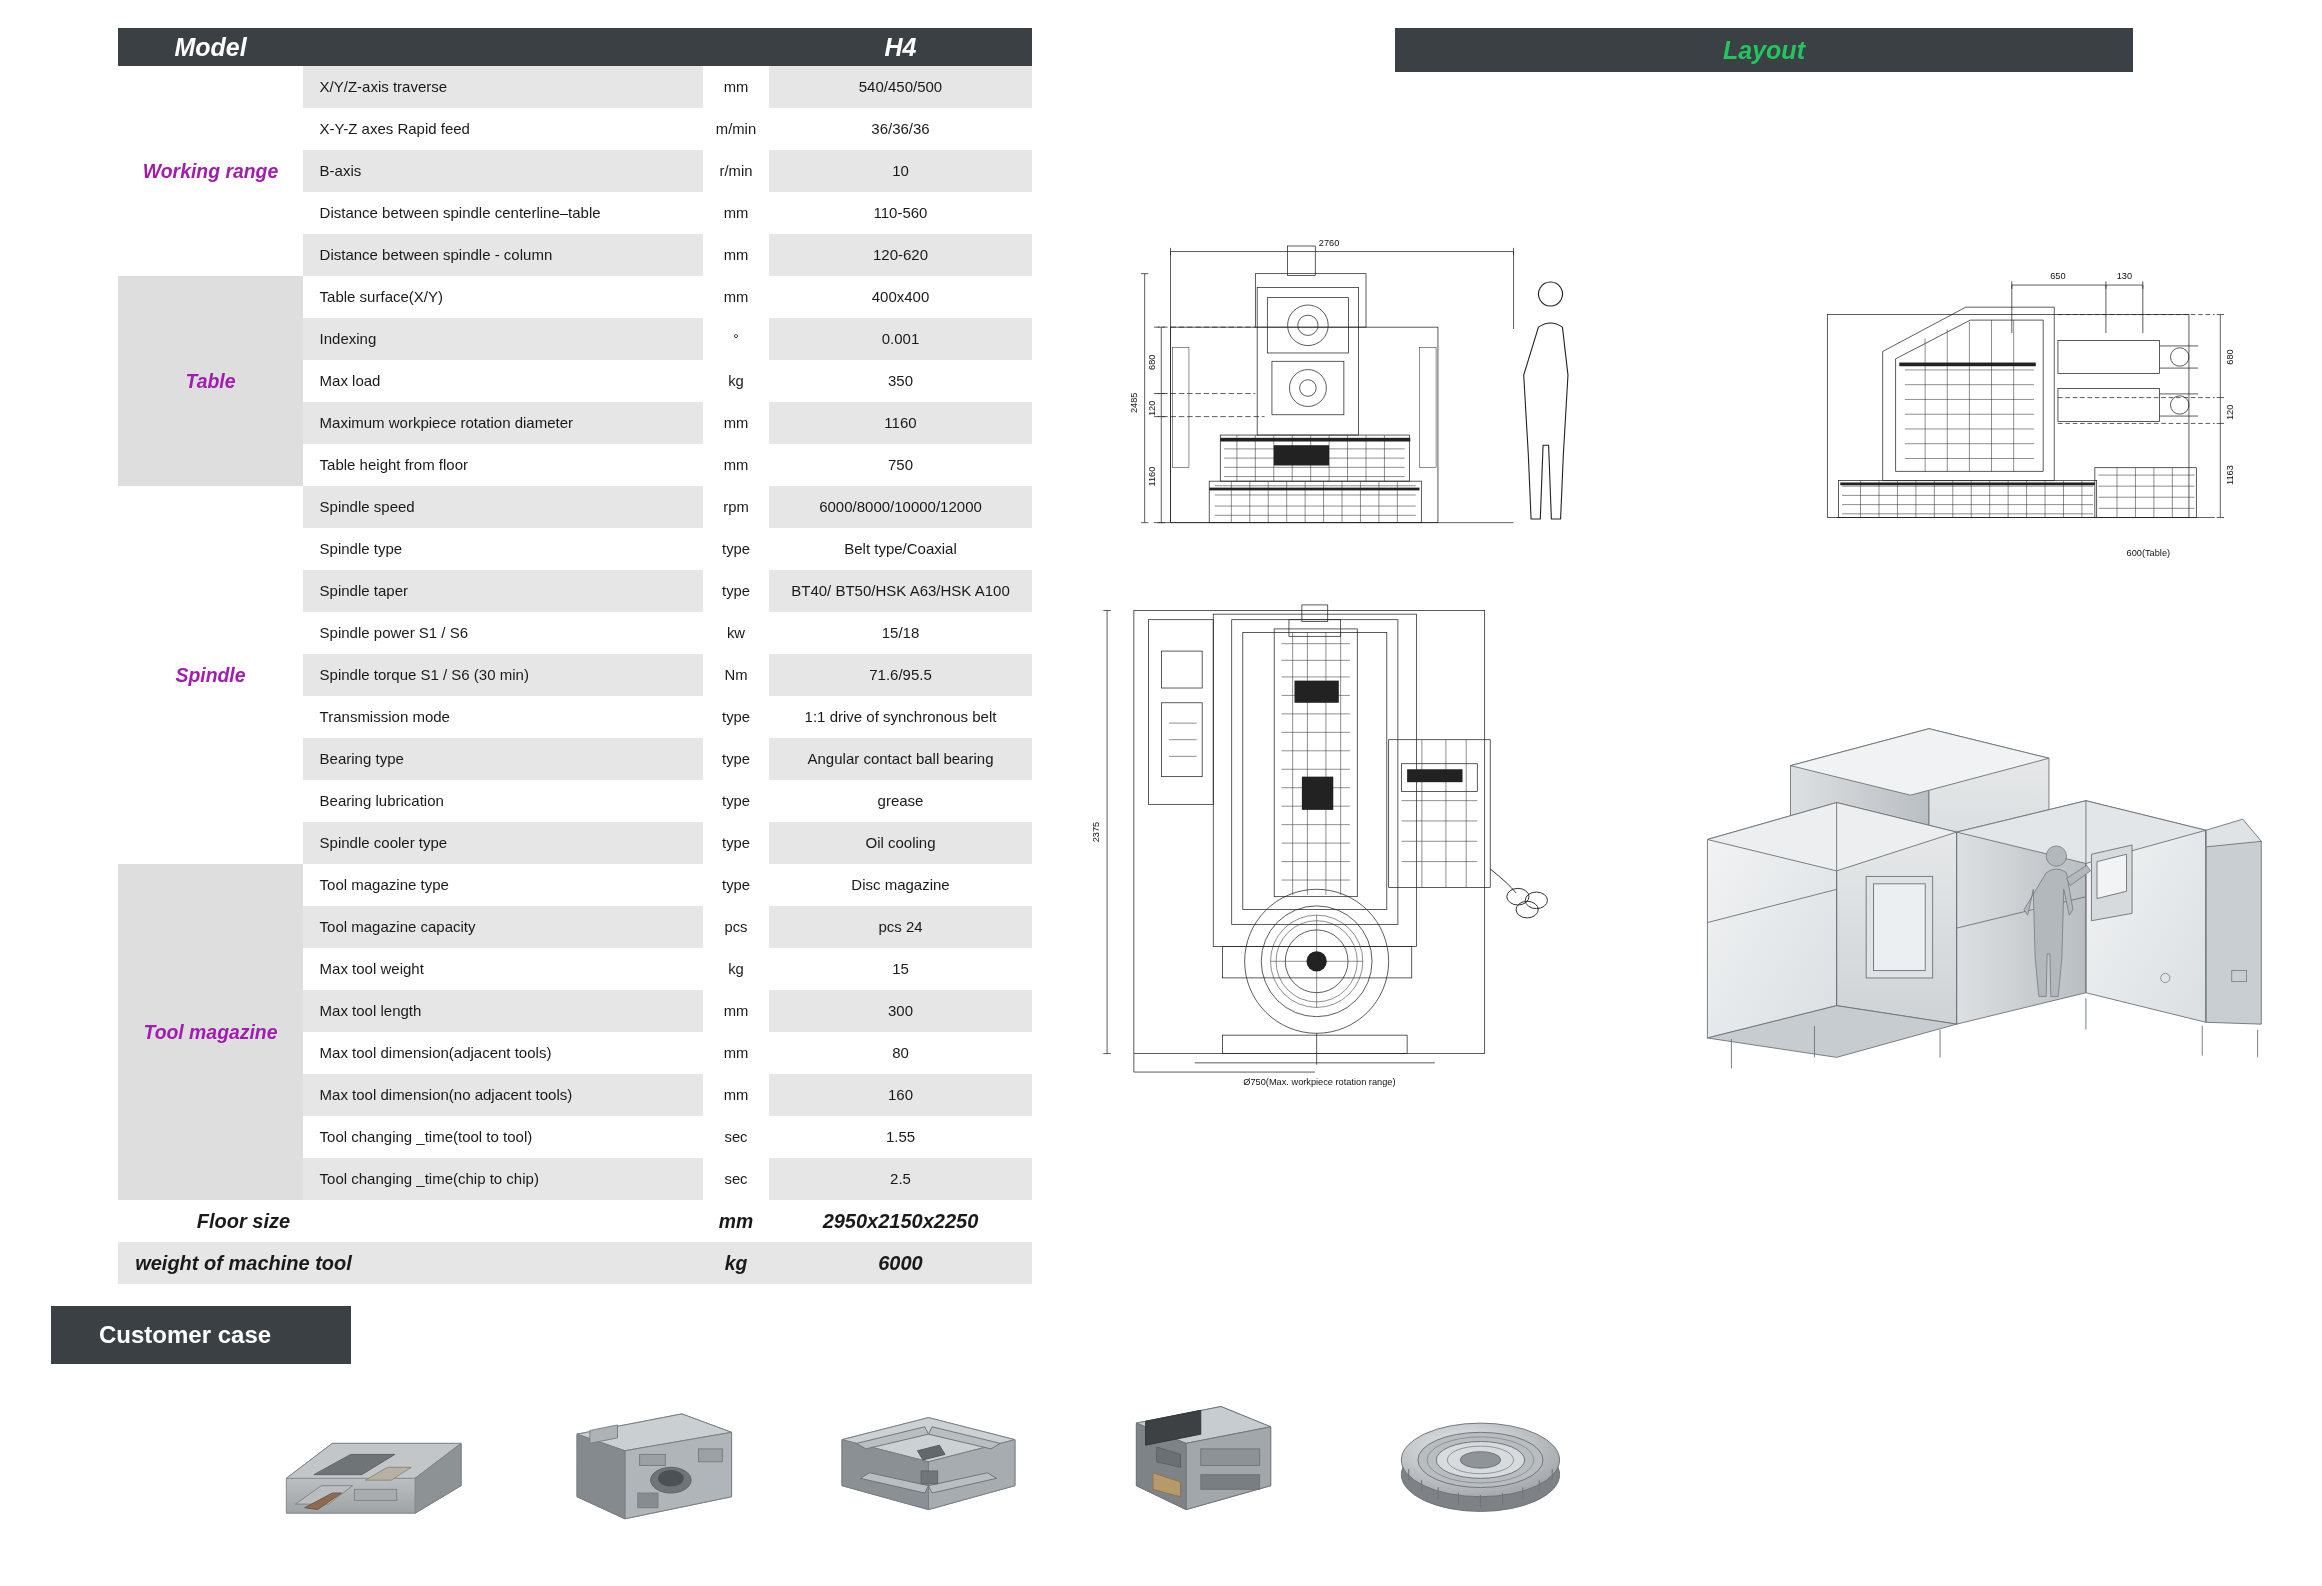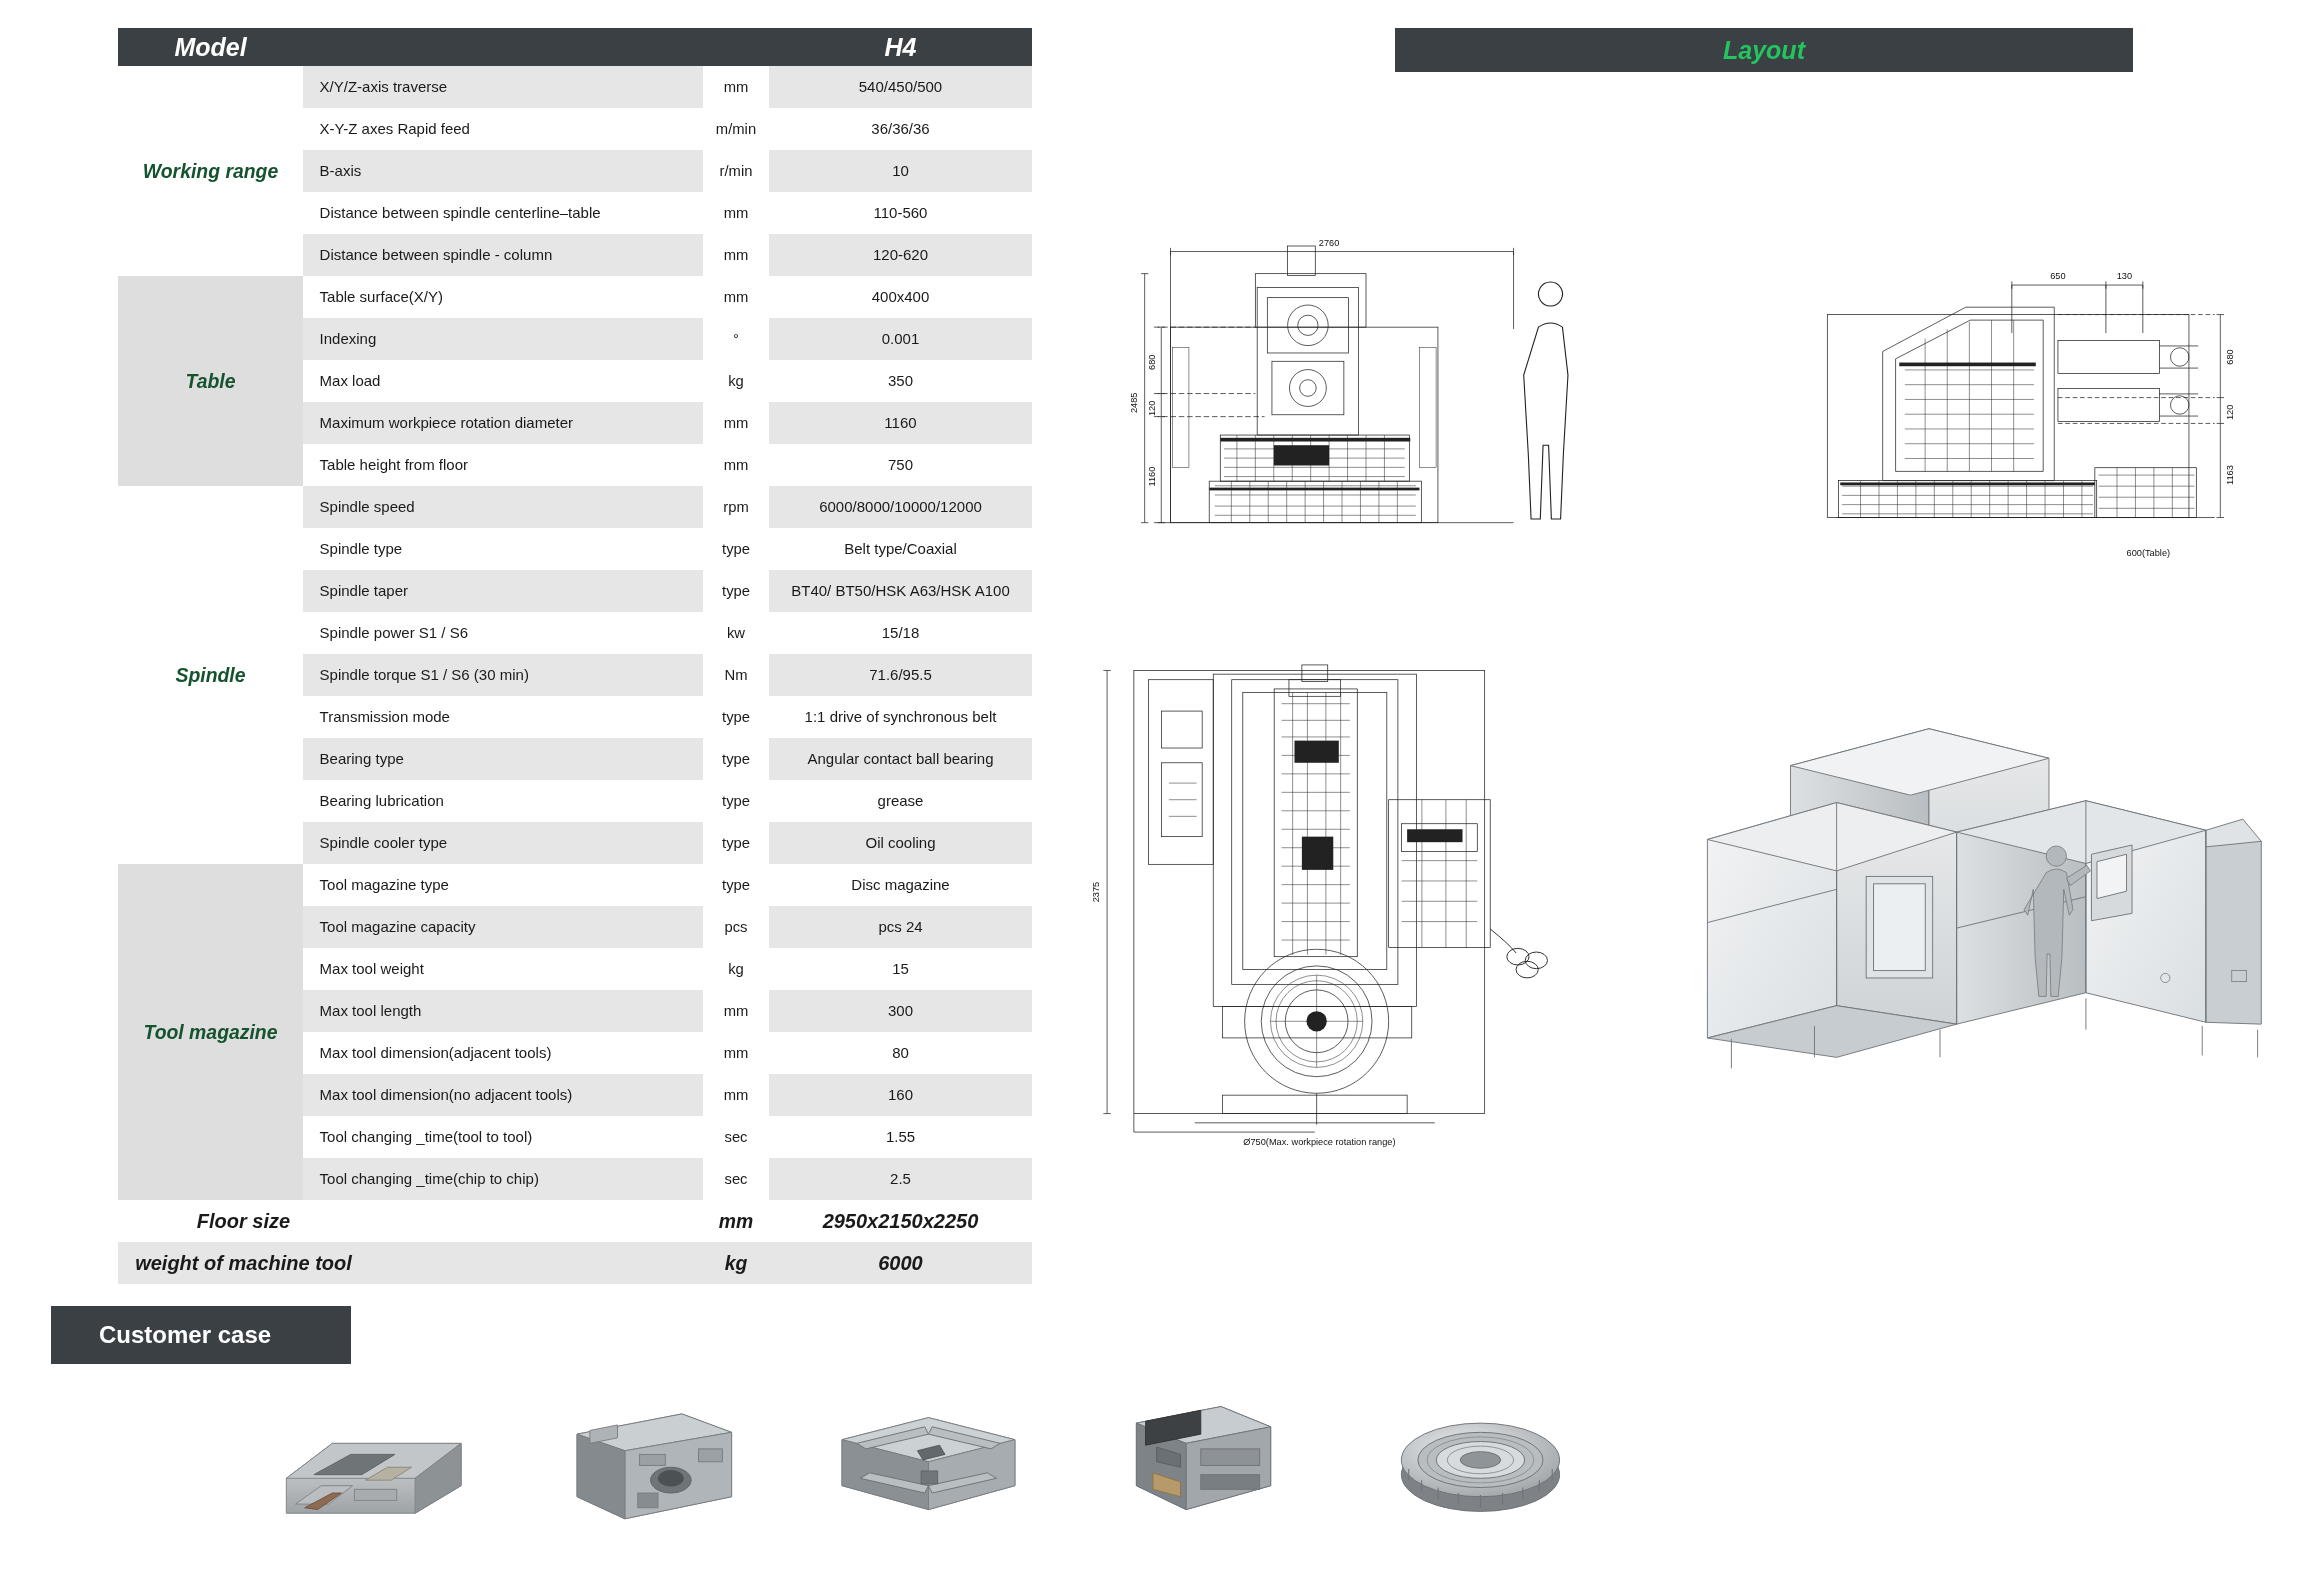--- a/index.html
+++ b/index.html
@@ -62,21 +62,21 @@
     align-items: stretch;
   }
   .grp-label {
     width: 185px;
     display: flex;
     align-items: center;
     justify-content: center;
     font-size: 19.4px;
     font-weight: bold;
     font-style: italic;
-    color: #14532d;
+    color: #a21caf;
     text-align: center;
   }
   .grp-label.shaded { background: #dededf; }
   .grp-label.plain { background: #ffffff; }
 
   .grp-rows {
     flex: 1;
     display: flex;
     flex-direction: column;
   }
@@ -508,21 +508,21 @@
       <text x="300" y="31" text-anchor="middle">650</text>
       <text x="372" y="31" text-anchor="middle">130</text>
       <text x="490" y="116" text-anchor="middle" transform="rotate(-90 490 116)">680</text>
       <text x="490" y="176" text-anchor="middle" transform="rotate(-90 490 176)">120</text>
       <text x="490" y="244" text-anchor="middle" transform="rotate(-90 490 244)">1163</text>
       <text x="398" y="332" text-anchor="middle">600(Table)</text>
     </g>
   </svg>
 </div>
 
-<div class="draw-box" style="left:1084px; top:652px; width:517px; height:517px;text-align:center;">
+<div class="draw-box" style="left:1084px; top:592px; width:517px; height:517px;text-align:center;">
   <svg class="draw-svg" width="517" height="517" viewBox="0 0 560 560" xmlns="http://www.w3.org/2000/svg">
     <g stroke="#222" fill="none" stroke-width="0.8">
 
       <line x1="25" y1="20" x2="25" y2="500"></line>
       <path d="M21 20 l8 0 M21 500 l8 0"></path>
 
       <rect x="54" y="20" width="380" height="480"></rect>
       <rect x="140" y="24" width="220" height="360"></rect>
       <rect x="70" y="30" width="70" height="200"></rect>
       <rect x="84" y="64" width="44" height="40"></rect>

